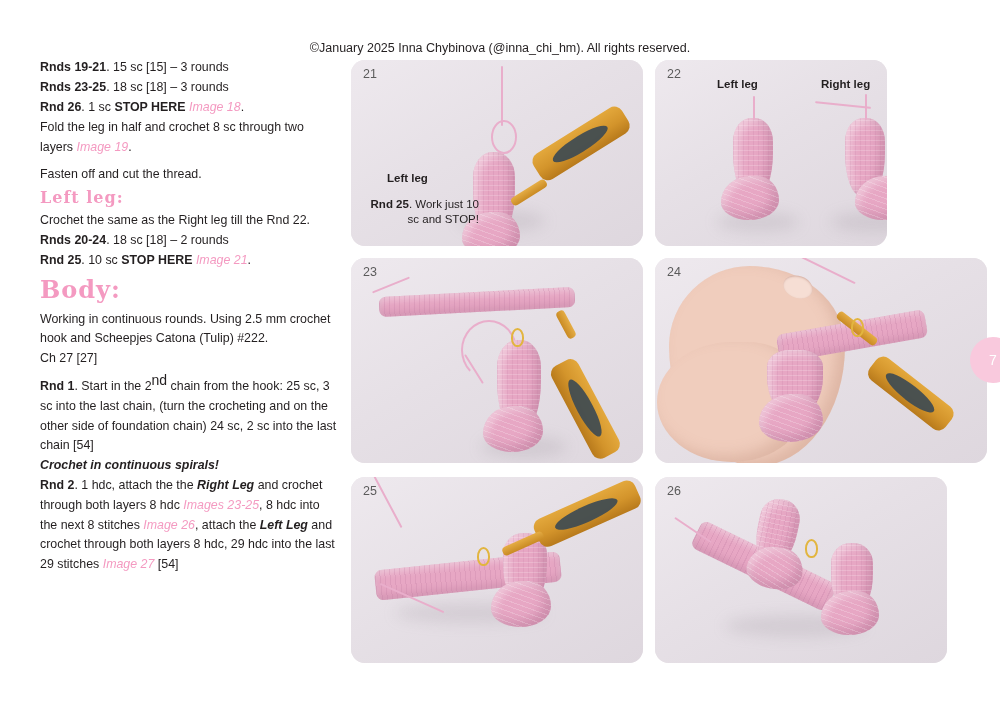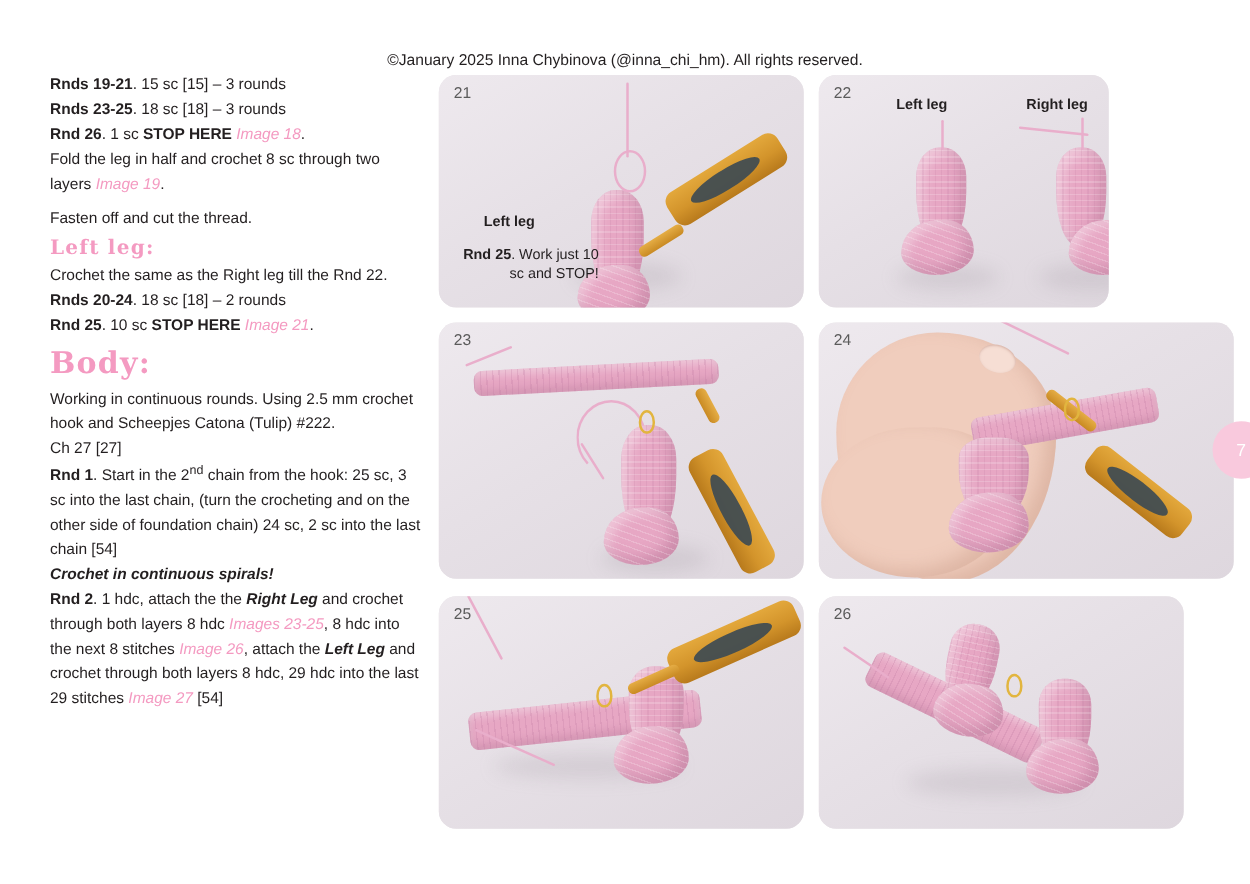--- a/index.html
+++ b/index.html
@@ -58,21 +58,21 @@
     margin-top: 10px;
     margin-bottom: 4px;
   }
   .h-body {
     font-size: 24px;
     margin-top: 22px;
     margin-bottom: 10px;
   }
   .spacer-sm { height: 7px; }
   .ital-bold { font-style: italic; font-weight: bold; }
-  sup { font-size: 10px; vertical-align: super; }
+  sup { font-size: 14px; vertical-align: super; }
 
   
   .photo {
     position: absolute;
     border-radius: 14px;
     overflow: hidden;
     background: #e9e4e8;
     text-align: right;
   }
   .photo .num {

